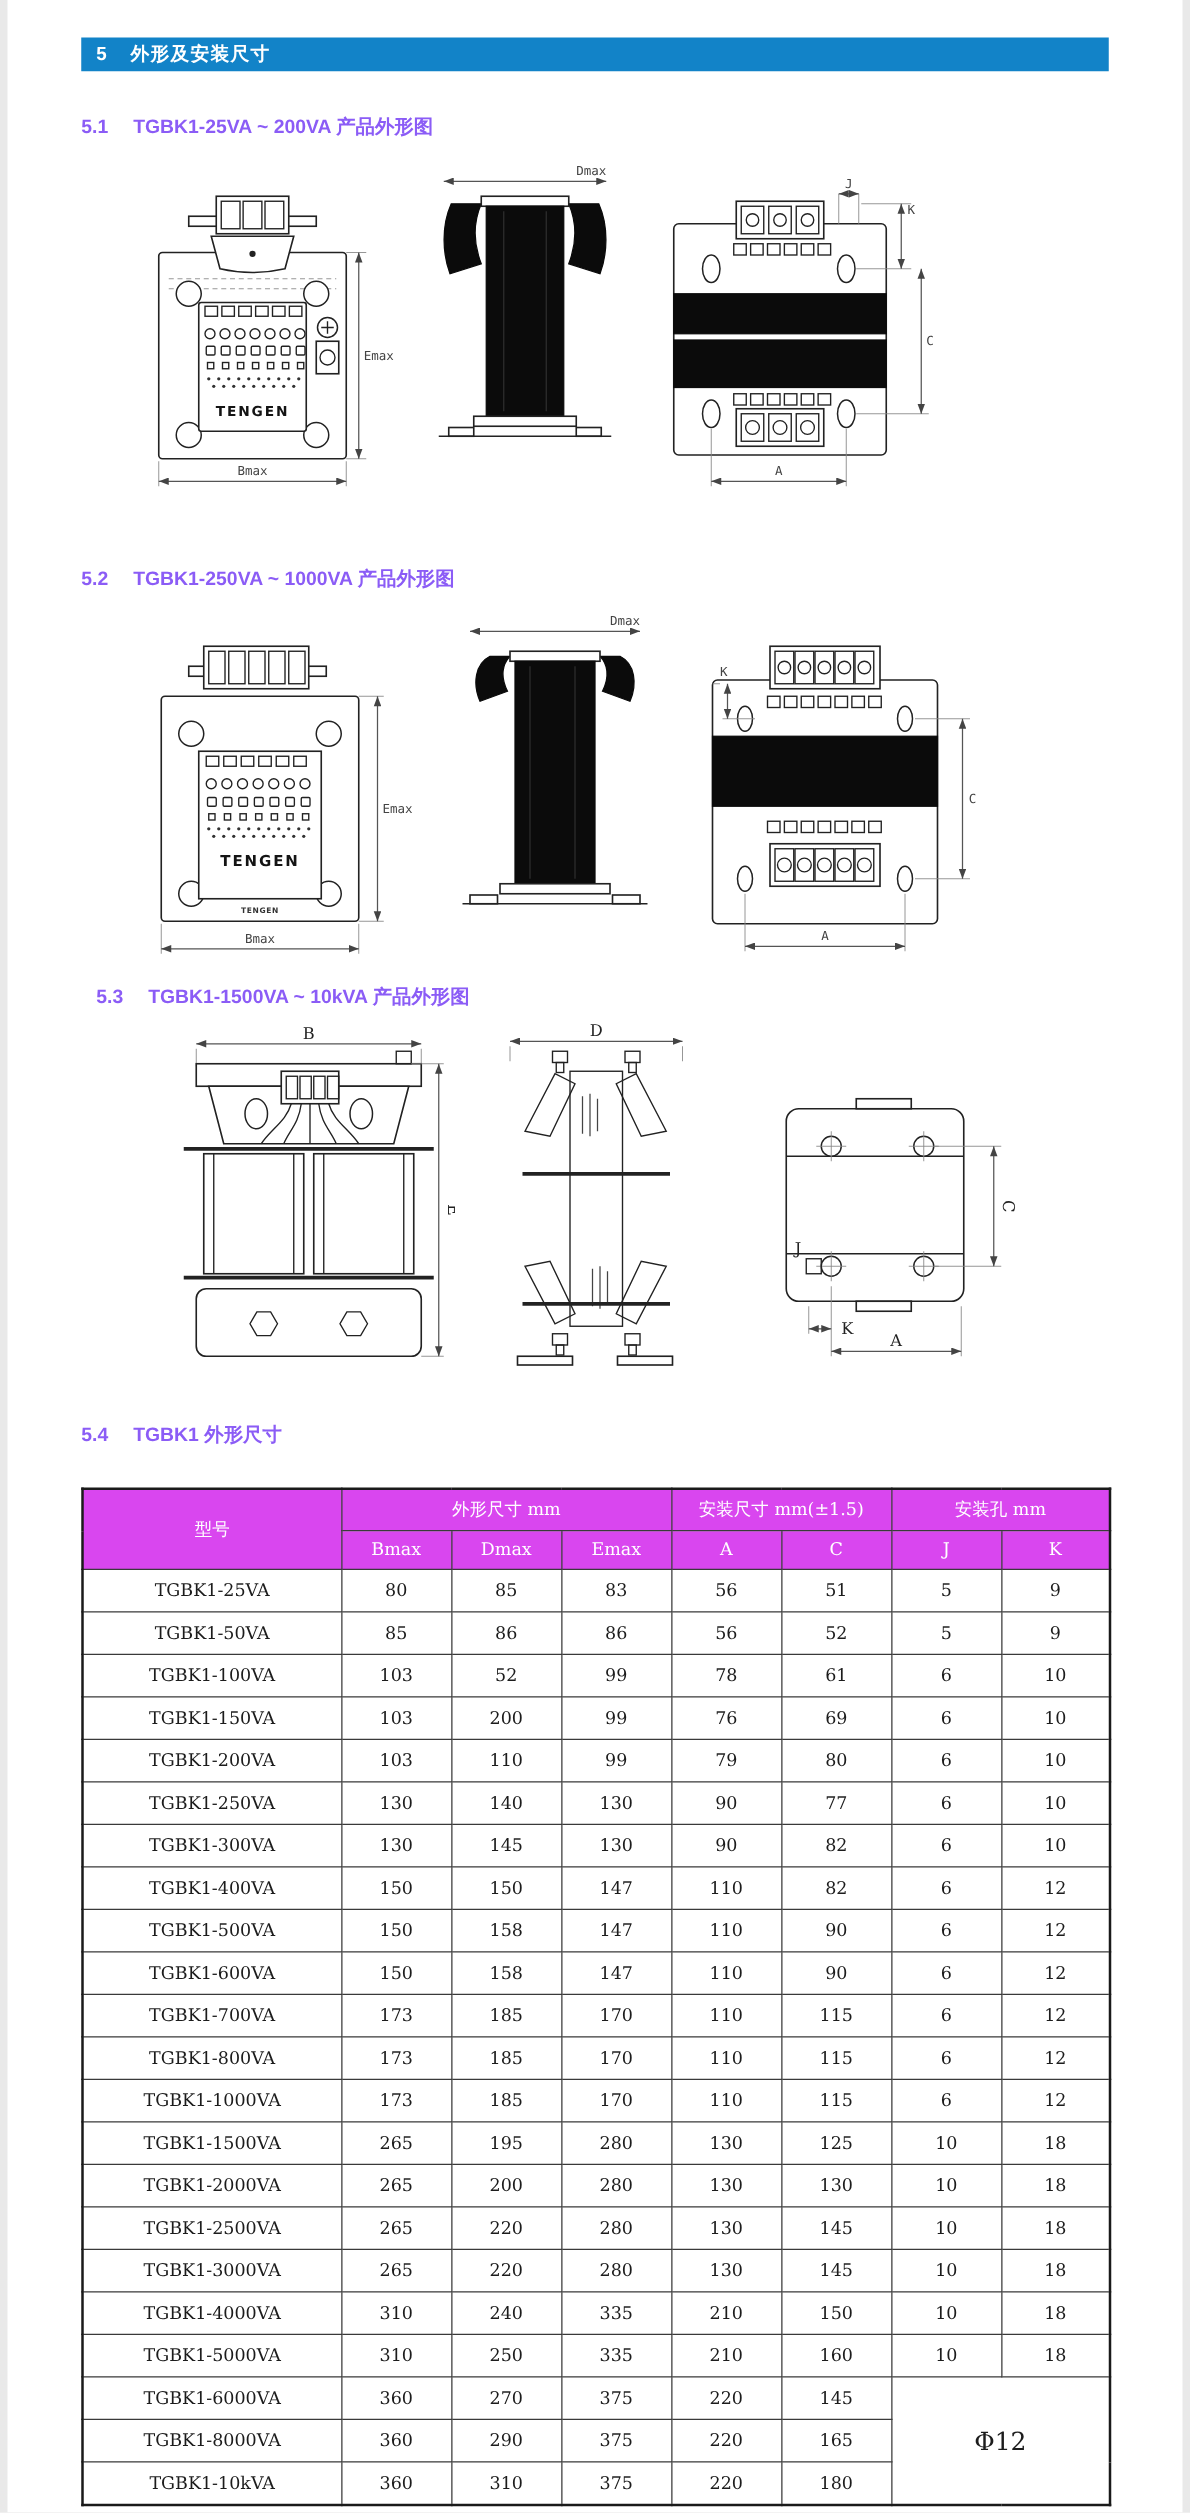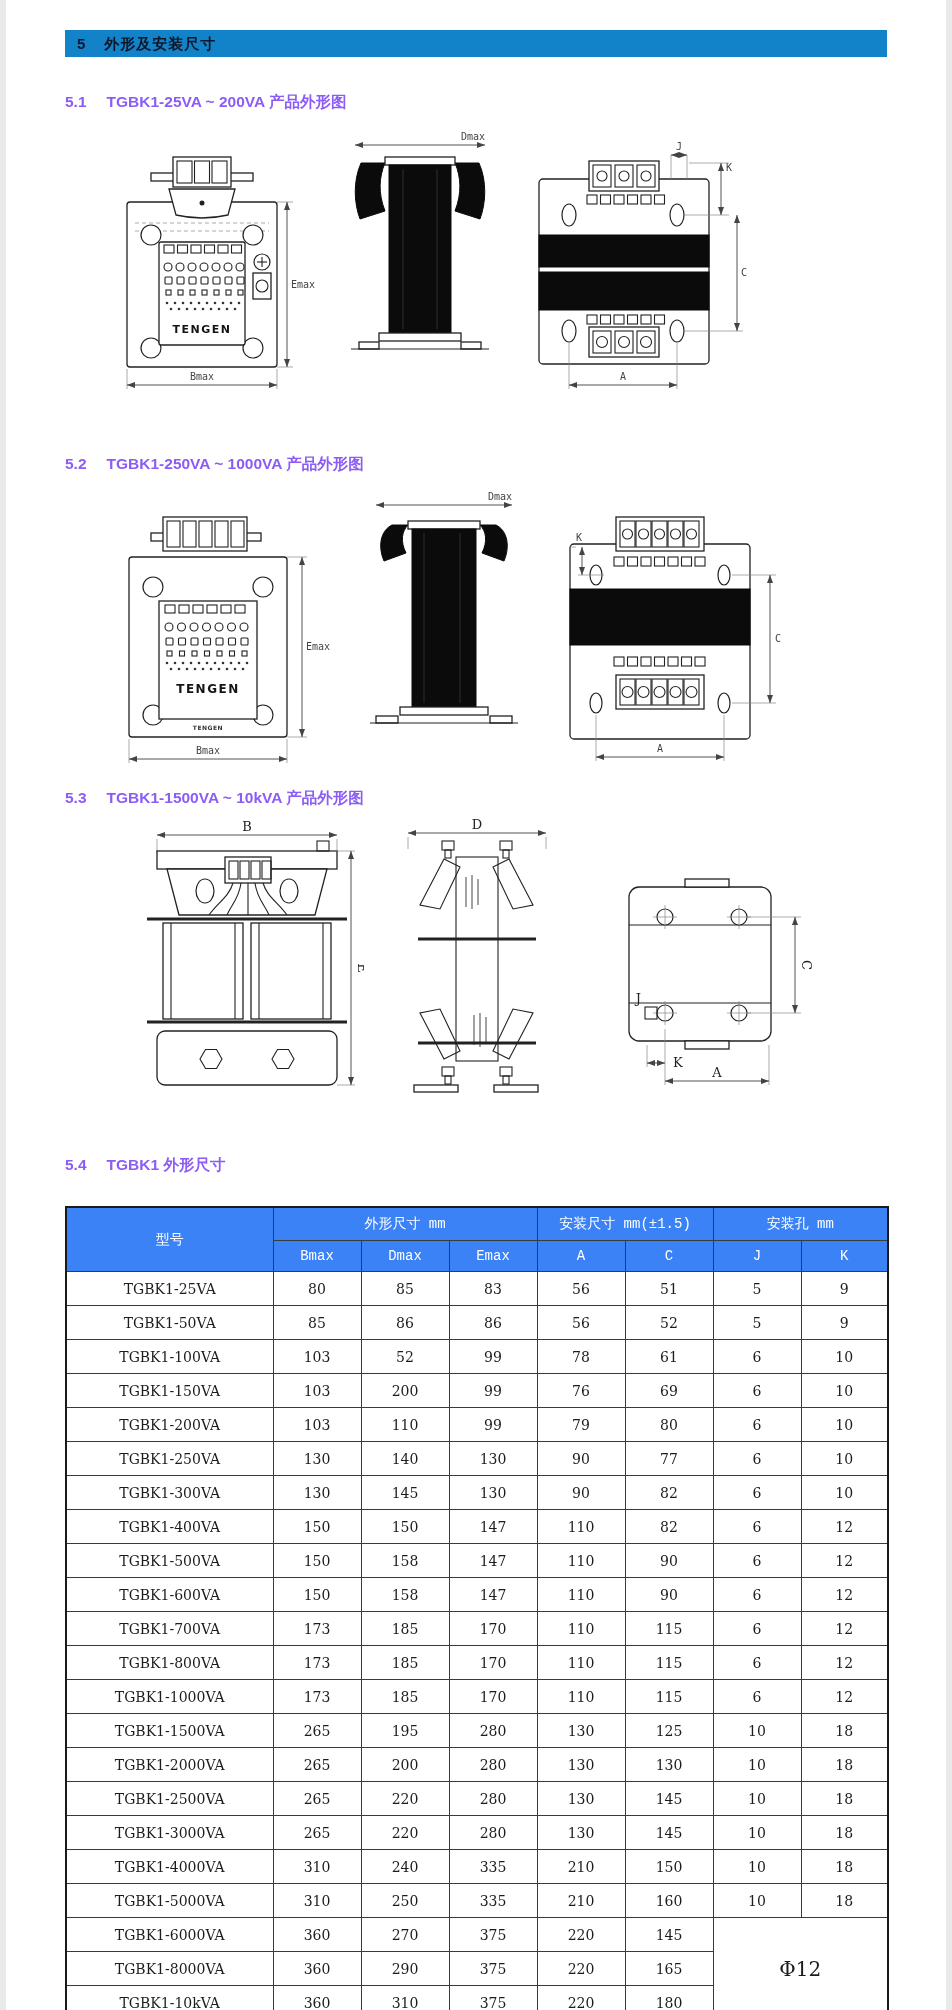--- a/index.html
+++ b/index.html
@@ -1,47 +1,47 @@
 <!DOCTYPE html>
 <html><head>
 <meta charset="utf-8">
 <style>
   html,body{margin:0;padding:0;background:#e9e9e9;}
   .page{width:940px;margin:0 auto;background:#fff;height:2010px;box-sizing:border-box;
         padding-top:30px;font-family:"Liberation Sans",sans-serif;overflow:hidden;}
   .content{padding:0 59px;}
-  .banner{background:#1283c8;color:#0f172a;height:27px;line-height:27px;font-size:15px;
+  .banner{background:#1283c8;color:#ffffff;height:27px;line-height:27px;font-size:15px;
           font-weight:bold;padding-left:12px;letter-spacing:1px;}
   .banner .num{margin-right:18px;}
   .sec{font-size:15.5px;font-weight:bold;color:#8b5cf6;margin:0;line-height:19px;}
   .sec .num{margin-right:20px;}
   .m-s1{margin-top:35px;}
   .m-s2{margin-top:52px;}
-  .m-s3{margin-top:14px;}
-  .m-s4{margin-top:56px;}
+  .m-s3{margin-top:14px;margin-left:12px;}
+  .m-s4{margin-top:40px;}
   .figrow{display:flex;align-items:flex-start;}
   .fr1{margin-top:16px;margin-left:50px;gap:30px;}
   .fr2{margin-top:16px;margin-left:52px;gap:32px;}
   .fr3{margin-top:12px;margin-left:64px;gap:30px;}
   svg{display:block;}
   .o{fill:#fff;stroke:#222;stroke-width:1.3;}
   .o2{fill:none;stroke:#222;stroke-width:1.1;}
   .hole{fill:#fff;stroke:#222;stroke-width:1.2;}
   .blk{fill:#0b0b0b;stroke:#0b0b0b;stroke-width:1;}
   .dm{stroke:#555;stroke-width:1;marker-start:url(#aS);marker-end:url(#aE);}
   .ext{stroke:#888;stroke-width:0.7;}
   .dt{font:10px "DejaVu Sans Mono",monospace;fill:#444;}
   .dt2{font:13px "DejaVu Serif",serif;fill:#222;}
   .brand{font:bold 11px "DejaVu Sans",sans-serif;fill:#141414;letter-spacing:1.5px;text-anchor:middle;}
   .brand-sm{font:bold 6px "DejaVu Sans",sans-serif;fill:#333;letter-spacing:0.5px;text-anchor:middle;}
   .dim-table{border-collapse:collapse;margin-top:32px;width:822px;table-layout:fixed;
              font-family:"DejaVu Serif","Liberation Serif",serif;border:2px solid #1a1a1a;}
   .dim-table th,.dim-table td{border:1px solid #3a3a3a;text-align:center;vertical-align:middle;
              font-size:14px;color:#1c1c1c;font-weight:normal;padding:0;}
-  .dim-table thead th{background:#3b82f6;color:#fff;font-family:Liberation Mono, monospace;}
+  .dim-table thead th{background:#d946ef;color:#fff;}
   .dim-table thead tr.grp th{height:32px;font-size:14px;}
   .dim-table thead tr.sub th{height:30px;}
   .dim-table tbody td{height:33px;background:#fff;}
   .dim-table td.phi{font-size:20px;}
 </style>
 </head>
 <body>
 
 <svg width="0" height="0" style="position:absolute">
   <defs>

